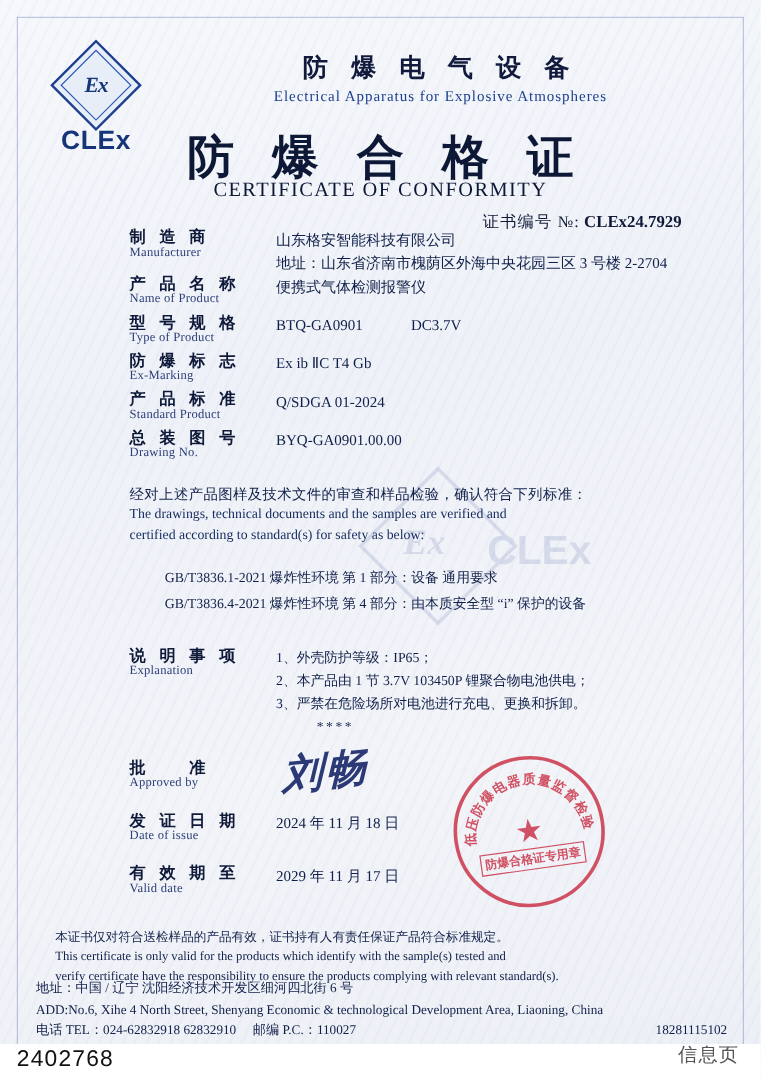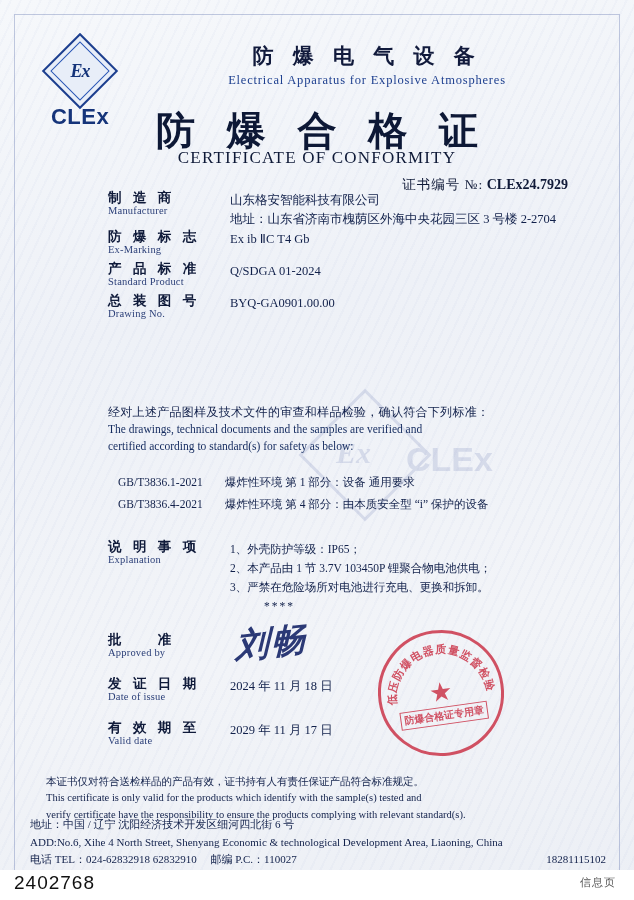--- a/index.html
+++ b/index.html
@@ -189,21 +189,21 @@
 
   .standards {
     position: absolute;
     left: 118px;
     right: 40px;
     top: 472px;
     font-size: 11.5px;
     color: #11204a;
     line-height: 1.9;
   }
-  .standards .code { display: inline-block; width: 104px; }
+  .standards .code { display: inline-block; width: 104px; text-align: right; }
 
   
   .watermark {
     position: absolute;
     left: 300px;
     top: 400px;
     width: 210px;
     height: 120px;
     opacity: 0.13;
     pointer-events: none;
@@ -356,21 +356,21 @@
     bottom: 6px;
     font-family: "Liberation Sans", sans-serif;
     font-size: 19px;
     letter-spacing: 1px;
     color: #111;
   }
   .page-tag {
     position: absolute;
     right: 18px;
     bottom: 10px;
-    font-size: 11px;
+    font-size: 16px;
     color: #555;
     letter-spacing: 1px;
   }
   .bottom-band {
     position: absolute;
     left: 0; right: 0; bottom: 0;
     height: 30px;
     background: #ffffff;
   }
 </style>
@@ -407,21 +407,39 @@
       <div class="labels">
         <div class="lab-cn">制 造 商</div>
         <div class="lab-en">Manufacturer</div>
       </div>
       <div class="value">
         <span>山东格安智能科技有限公司</span>
         <span class="line2">地址：山东省济南市槐荫区外海中央花园三区 3 号楼 2-2704</span>
       </div>
     </div>
 
-
+    <div class="row">
+      <div class="labels">
+        <div class="lab-cn">产 品 名 称</div>
+        <div class="lab-en">Name of Product</div>
+      </div>
+      <div class="value">便携式气体检测报警仪</div>
+    </div>
+
+    <div class="row">
+      <div class="labels">
+        <div class="lab-cn">型 号 规 格</div>
+        <div class="lab-en">Type of Product</div>
+      </div>
+      <div class="value">
+        <span>BTQ-GA0901</span>
+        <span class="sp"></span>
+        <span>DC3.7V</span>
+      </div>
+    </div>
 
     <div class="row">
       <div class="labels">
         <div class="lab-cn">防 爆 标 志</div>
         <div class="lab-en">Ex-Marking</div>
       </div>
       <div class="value">Ex ib ⅡC T4 Gb</div>
     </div>
 
     <div class="row">

